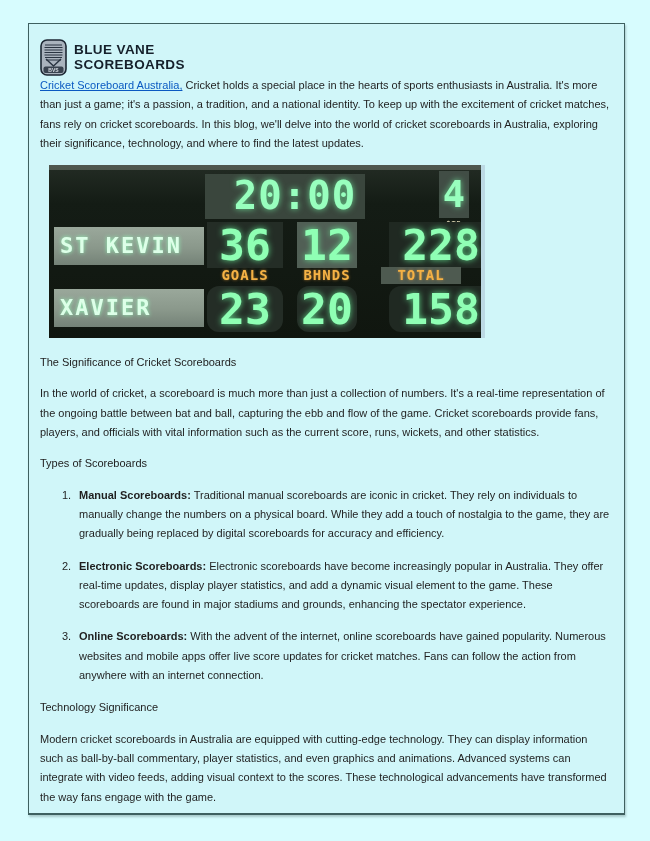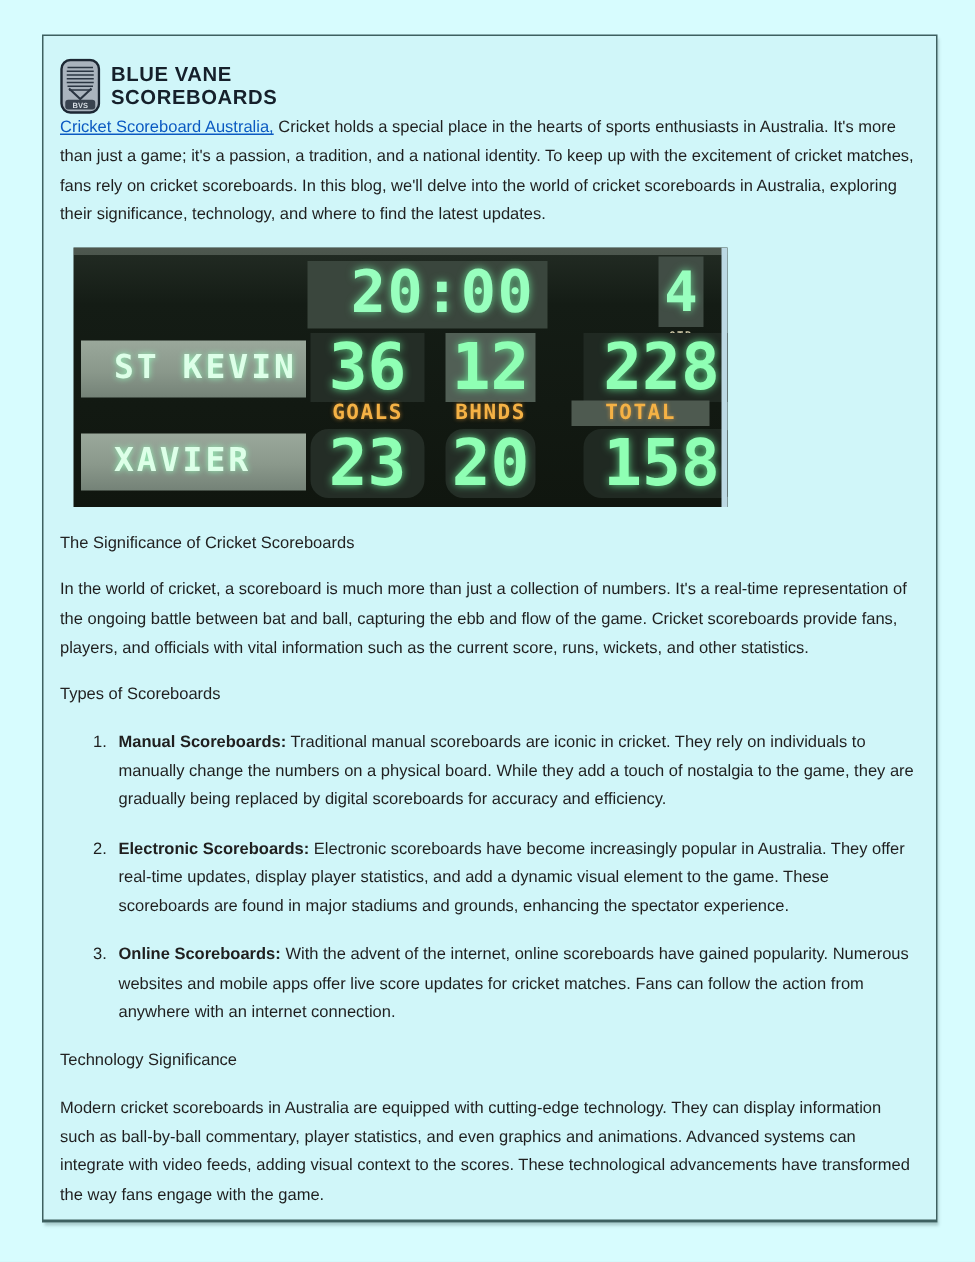--- a/index.html
+++ b/index.html
@@ -82,21 +82,21 @@
     position:absolute; left:386px; top:55px; width:38px;
     font-size:7px; font-weight:bold; text-align:center; letter-spacing:1px;
     color:#cfc9a9;
   }
   .sb .name-panel {
     position:absolute; left:5px; width:150px; height:38px;
     background:linear-gradient(180deg,#9aa89b 0%, #8a988b 55%, #748277 100%);
   }
   .sb .name {
     position:absolute; left:5px; width:150px; height:38px;
-    font-size:22px; font-weight:bold; line-height:38px; padding-left:22px;
+    font-size:22px; font-weight:bold; line-height:38px; padding-left:6px;
     color:#ddffe8; text-shadow:0 0 4px rgba(150,255,190,0.9);
     letter-spacing:2px; white-space:nowrap;
   }
   .sb .row1 { top:62px; }
   .sb .row2 { top:124px; }
   .sb .cell { position:absolute; height:46px; }
   .sb .cell.r1 { top:57px; }
   .sb .cell.r2 { top:121px;border-radius:12px; }
   .sb .cell.goals  { left:158px; width:76px;  background:#242d26; }
   .sb .cell.bhnds  { left:248px; width:60px;  background:#242d26; }
@@ -106,21 +106,21 @@
     font-size:43px; font-weight:bold; line-height:46px; text-align:center;
     color:#8fffb4; text-shadow:0 0 6px rgba(110,255,160,0.8);
   }
   .sb .col-label {
     position:absolute; top:102px; height:17px;
     font-size:14px; font-weight:bold; line-height:17px; text-align:center;
     color:#f5b245; text-shadow:0 0 3px rgba(255,170,60,0.6); letter-spacing:1px;
   }
   .sb .col-label.goals { left:158px; width:76px; }
   .sb .col-label.bhnds { left:248px; width:60px; }
-  .sb .col-label.total { left:332px; width:92px; background:#4e5a50; }
+  .sb .col-label.total { left:332px; width:80px; background:#4e5a50; }
 </style>
 </head>
 <body>
 
 <div class="page">
 
   <header class="logo">
     <svg width="27" height="37" viewBox="0 0 27 37" aria-hidden="true">
       <rect x="1" y="1" width="25" height="35" rx="6" fill="#a9b3bd" stroke="#1c2733" stroke-width="1.6"></rect>
       <g stroke="#2a3542" stroke-width="1">

